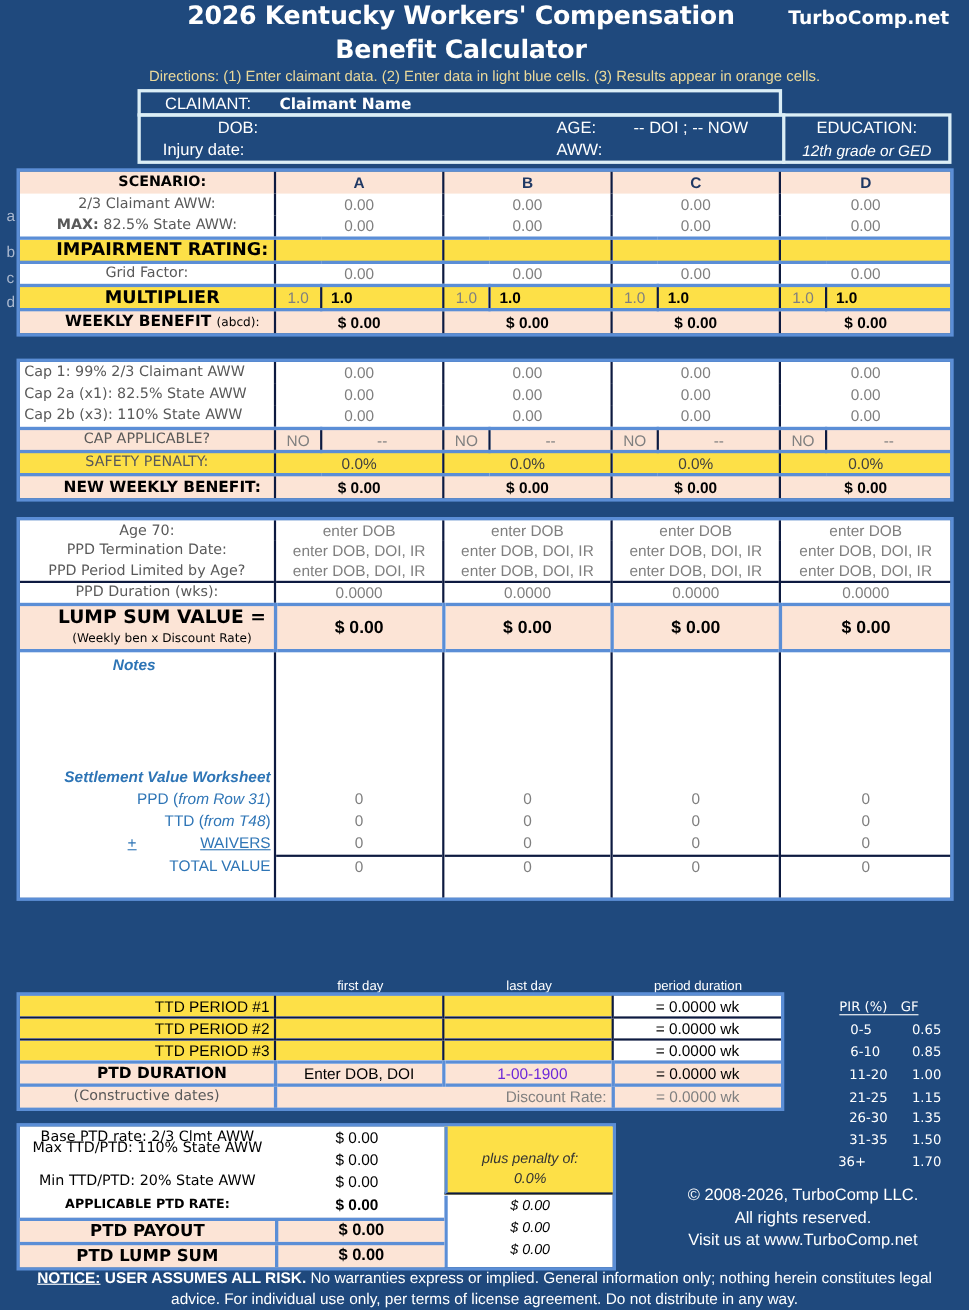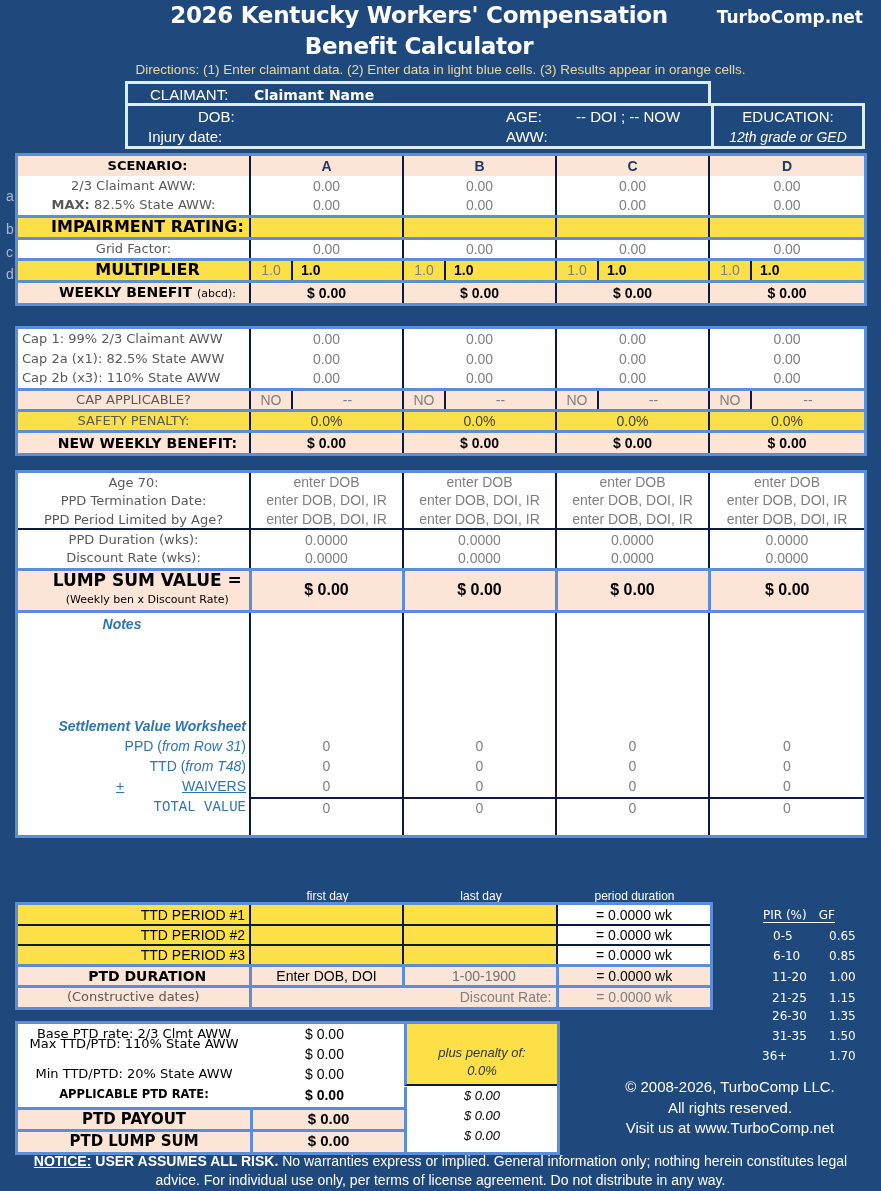--- a/index.html
+++ b/index.html
@@ -231,48 +231,41 @@
     <td class="vline" style="height:19px; line-height:17px;">enter DOB, DOI, IR</td>
     <td class="vline" style="height:19px; line-height:17px;">enter DOB, DOI, IR</td>
   </tr>
   <tr class="white hsep2">
     <td class="labelcol">PPD Duration (wks):</td>
     <td class="vline">0.0000</td>
     <td class="vline">0.0000</td>
     <td class="vline">0.0000</td>
     <td class="vline">0.0000</td>
   </tr>
-  <tr class="white">
-    <td class="labelcol">Discount Rate (wks):</td>
-    <td class="vline">0.0000</td>
-    <td class="vline">0.0000</td>
-    <td class="vline">0.0000</td>
-    <td class="vline">0.0000</td>
-  </tr>
   <tr class="peach hsep">
     <td class="labelcol b" style="height:42px; line-height:19px;">
           <div style="font-size:17px;">LUMP SUM VALUE =</div>
           <div style="font-size:11px; font-weight:normal;">(Weekly ben x Discount Rate)</div>
         </td>
     <td class="vline b big" style="border-left:3px solid #5b8ed6;">$ 0.00</td>
     <td class="vline b big" style="border-left:3px solid #5b8ed6;">$ 0.00</td>
     <td class="vline b big" style="border-left:3px solid #5b8ed6;">$ 0.00</td>
     <td class="vline b big" style="border-left:3px solid #5b8ed6;">$ 0.00</td>
   </tr>
   <tr class="white hsep">
     <td style="height:224px; vertical-align:top; position:relative;">
       <div class="notes-h" style="text-align:center; width:200px; margin-top:2px;">Notes</div>
       <div class="notes-h abs" style="right:3px; top:104px;">Settlement Value Worksheet</div>
       <div class="sv abs" style="right:3px; top:124px;"><span>PPD</span> (<i>from Row 31</i>)</div>
       <div class="sv abs" style="right:3px; top:144px;"><span>TTD</span> (<i>from T48</i>)</div>
       <div class="sv u abs" style="right:3px; top:164px; width:130px; display:flex; justify-content:space-between;">
             <span>+</span>
             <span>WAIVERS</span>
           </div>
-      <div class="sv abs" style="right:3px; top:185px;font-family:Liberation Mono, monospace;">TOTAL VALUE</div>
+      <div class="sv abs" style="right:3px; top:185px;">TOTAL VALUE</div>
     </td>
     <td class="vline" style="vertical-align:top; position:relative;">
       <div class="abs" style="left:0; right:0; top:124px;">0</div>
       <div class="abs" style="left:0; right:0; top:144px;">0</div>
       <div class="abs" style="left:0; right:0; top:164px;">0</div>
       <div class="abs" style="left:0; right:0; top:184px; border-top:2px solid #0d1a40;">0</div>
     </td>
     <td class="vline" style="vertical-align:top; position:relative;">
       <div class="abs" style="left:0; right:0; top:124px;">0</div>
       <div class="abs" style="left:0; right:0; top:144px;">0</div>
@@ -321,21 +314,21 @@
   </tr>
   <tr class="lblue hsep2">
     <td style="text-align:right; color:#000;">TTD PERIOD #3</td>
     <td class="vline"></td>
     <td class="vline"></td>
     <td class="vline white" style="color:#000;">= 0.0000 wk</td>
   </tr>
   <tr class="peach hsep">
     <td class="labelcol b" style="font-size:14px;">PTD DURATION</td>
     <td class="vline" style="color:#000; border-left:3px solid #5b8ed6;">Enter DOB, DOI</td>
-    <td class="vline" style="color:#737373; border-left:3px solid #5b8ed6;padding-left:12px;">1-00-1900</td>
+    <td class="vline" style="color:#6d28d9; border-left:3px solid #5b8ed6;padding-left:12px;">1-00-1900</td>
     <td class="vline" style="color:#000; border-left:3px solid #5b8ed6;">= 0.0000 wk</td>
   </tr>
   <tr class="peach hsep">
     <td class="labelcol">(Constructive dates)</td>
     <td colspan="2" style="text-align:right; border-left:3px solid #5b8ed6;">Discount Rate:</td>
     <td style="border-left:3px solid #5b8ed6;">= 0.0000 wk</td>
   </tr>
 </tbody>
   </table>
 

